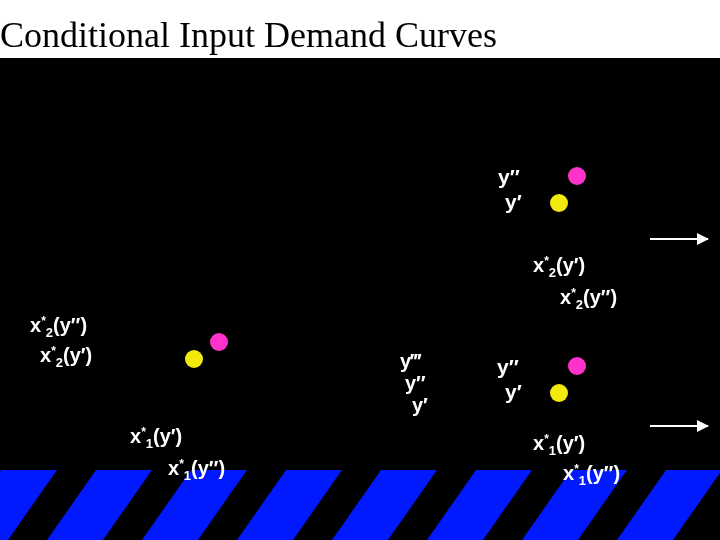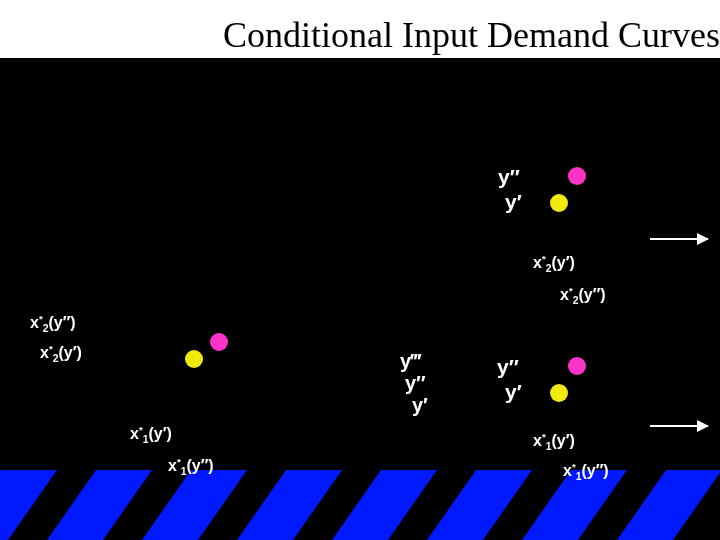--- a/index.html
+++ b/index.html
@@ -10,41 +10,41 @@
     background: #000;
     font-family: "Times New Roman", Times, serif;
     overflow: hidden;
     position: relative;
   }
   .title {
     position: absolute;
     top: 8px;
     left: 0;
     width: 720px;
-    text-align: right;
+    text-align: left;
     color: #000;
     font-size: 36px;
     background: #fff;
     padding: 6px 0 2px 0;
     border-bottom: 2px solid #000;
   }
   .title-strip {
     position: absolute;
     top: 0;
     left: 0;
     width: 720px;
     height: 60px;
     background: #fff;
   }
   .label {
     position: absolute;
     color: #fff;
     font-family: Arial, sans-serif;
     font-weight: bold;
-    font-size: 16px;
+    font-size: 20px;
     white-space: nowrap;
   }
   .sup {
     font-size: 0.6em;
     position: relative;
     top: -0.6em;
   }
   .sub {
     font-size: 0.65em;
     position: relative;

